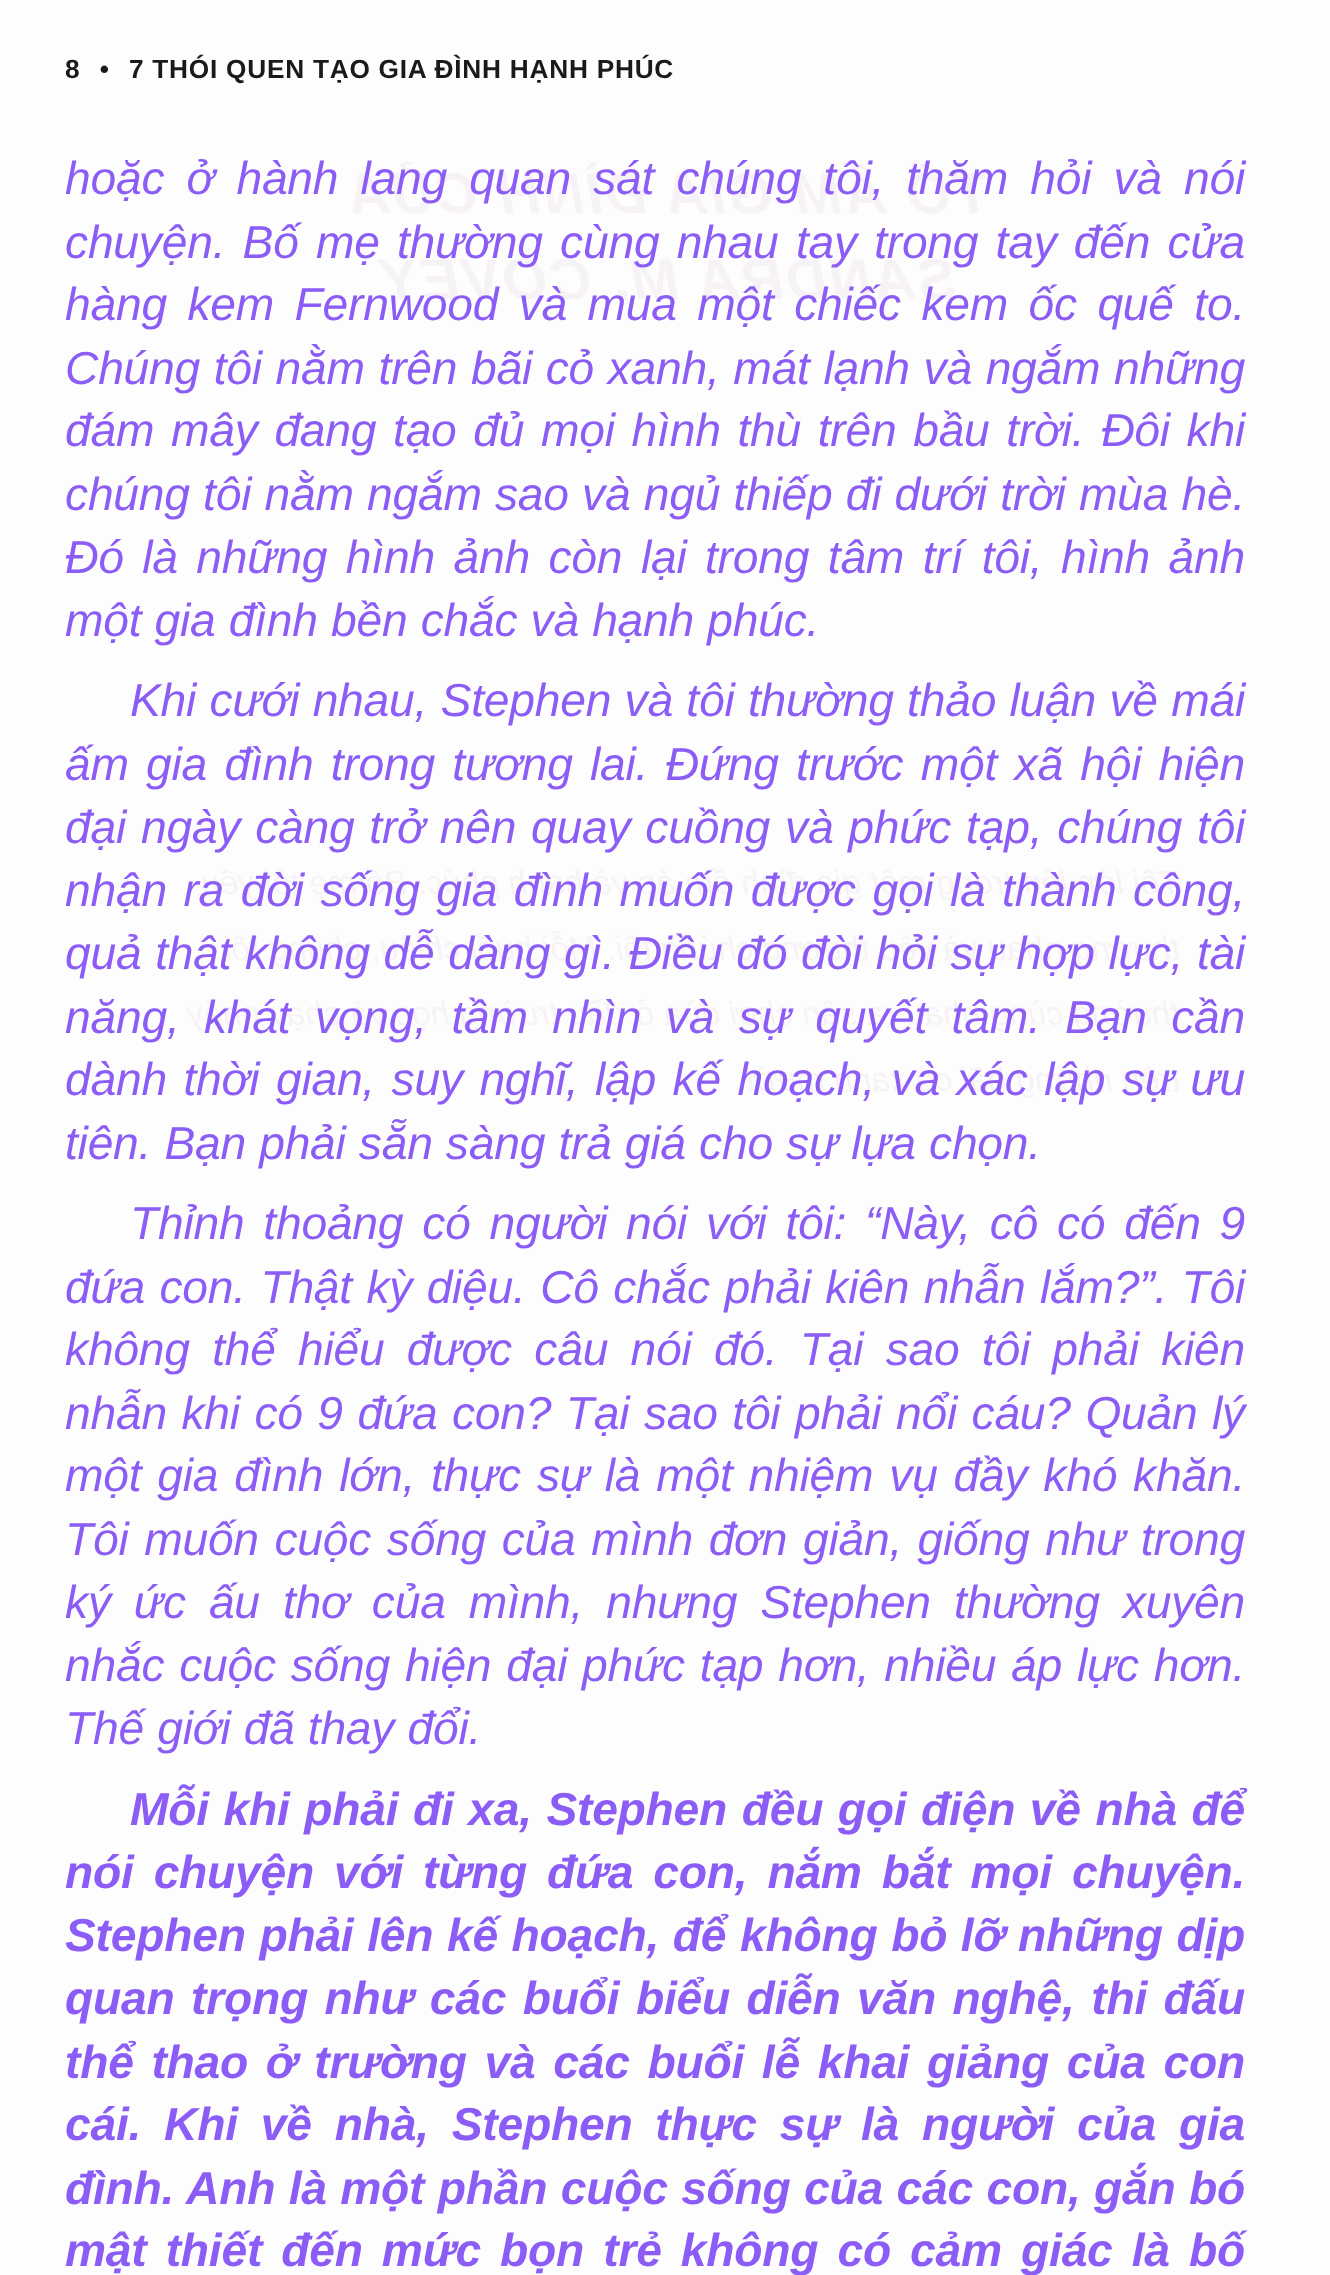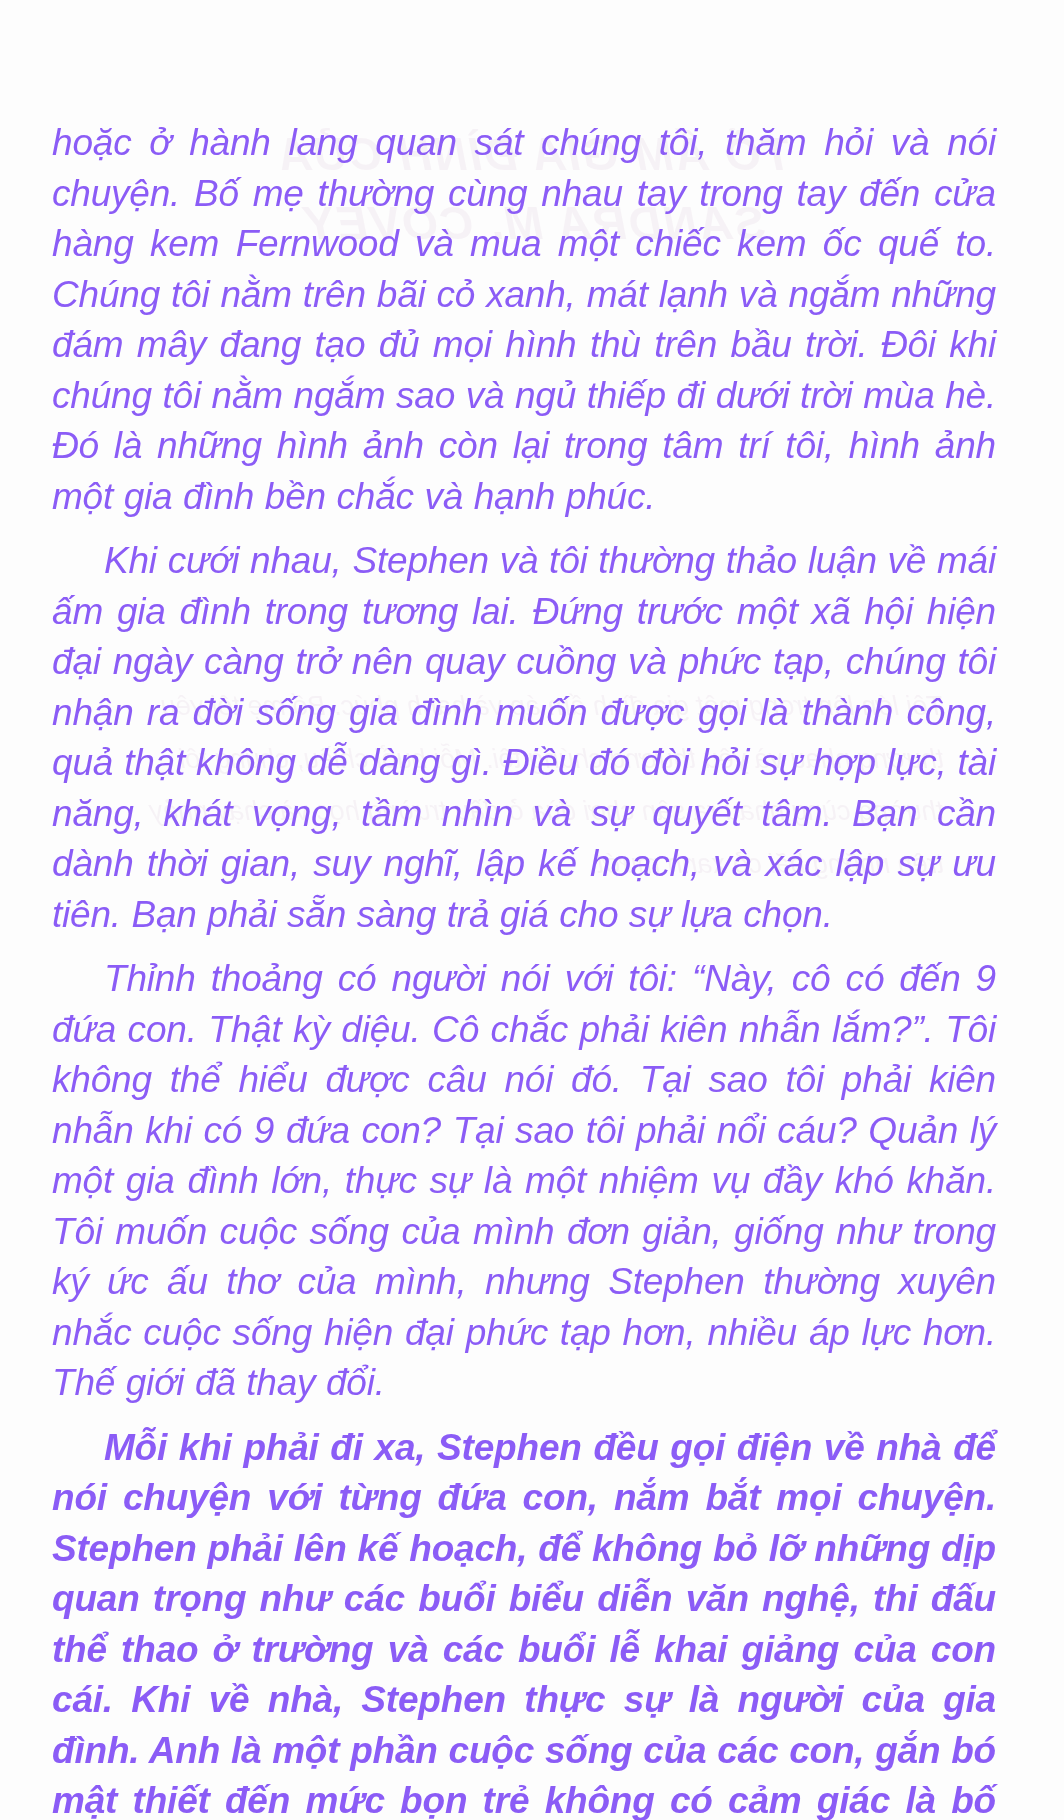--- a/index.html
+++ b/index.html
@@ -100,20 +100,25 @@
 </head>
 <body>
 
 <div class="page">
 
   <div class="bleed">
     <div class="bl-title">TỔ ẤM GIA ĐÌNH CỦA SANDRA M. COVEY</div>
     <div class="bl-body">Tôi lớn lên trong một gia đình ấm áp và hạnh phúc. Bố mẹ tôi yêu thương nhau và yêu thương chúng tôi. Mỗi buổi chiều, chúng tôi thường cùng nhau ra sân chơi đùa ở đầu trường học và chạy nhảy trên những bãi cỏ xanh mướt.</div>
   </div>
 
+  <div class="header">
+    <span>8</span>
+    <span class="sep">•</span>
+    <span>7 THÓI QUEN TẠO GIA ĐÌNH HẠNH PHÚC</span>
+  </div>
 
   <div class="content">
     <p class="para">hoặc ở hành lang quan sát chúng tôi, thăm hỏi và nói chuyện. Bố mẹ thường cùng nhau tay trong tay đến cửa hàng kem Fernwood và mua một chiếc kem ốc quế to. Chúng tôi nằm trên bãi cỏ xanh, mát lạnh và ngắm những đám mây đang tạo đủ mọi hình thù trên bầu trời. Đôi khi chúng tôi nằm ngắm sao và ngủ thiếp đi dưới trời mùa hè. Đó là những hình ảnh còn lại trong tâm trí tôi, hình ảnh một gia đình bền chắc và hạnh phúc.</p>
     <p class="para indent">Khi cưới nhau, Stephen và tôi thường thảo luận về mái ấm gia đình trong tương lai. Đứng trước một xã hội hiện đại ngày càng trở nên quay cuồng và phức tạp, chúng tôi nhận ra đời sống gia đình muốn được gọi là thành công, quả thật không dễ dàng gì. Điều đó đòi hỏi sự hợp lực, tài năng, khát vọng, tầm nhìn và sự quyết tâm. Bạn cần dành thời gian, suy nghĩ, lập kế hoạch, và xác lập sự ưu tiên. Bạn phải sẵn sàng trả giá cho sự lựa chọn.</p>
     <p class="para indent">Thỉnh thoảng có người nói với tôi: “Này, cô có đến 9 đứa con. Thật kỳ diệu. Cô chắc phải kiên nhẫn lắm?”. Tôi không thể hiểu được câu nói đó. Tại sao tôi phải kiên nhẫn khi có 9 đứa con? Tại sao tôi phải nổi cáu? Quản lý một gia đình lớn, thực sự là một nhiệm vụ đầy khó khăn. Tôi muốn cuộc sống của mình đơn giản, giống như trong ký ức ấu thơ của mình, nhưng Stephen thường xuyên nhắc cuộc sống hiện đại phức tạp hơn, nhiều áp lực hơn. Thế giới đã thay đổi.</p>
     <p class="para indent">Mỗi khi phải đi xa, Stephen đều gọi điện về nhà để nói chuyện với từng đứa con, nắm bắt mọi chuyện. Stephen phải lên kế hoạch, để không bỏ lỡ những dịp quan trọng như các buổi biểu diễn văn nghệ, thi đấu thể thao ở trường và các buổi lễ khai giảng của con cái. Khi về nhà, Stephen thực sự là người của gia đình. Anh là một phần cuộc sống của các con, gắn bó mật thiết đến mức bọn trẻ không có cảm giác là bố từng đi công tác. Stephen là một người biết chăm chú lắng nghe, miệt mài học hỏi. Anh luôn đặt</p>
   </div>
 
 </div>
 

